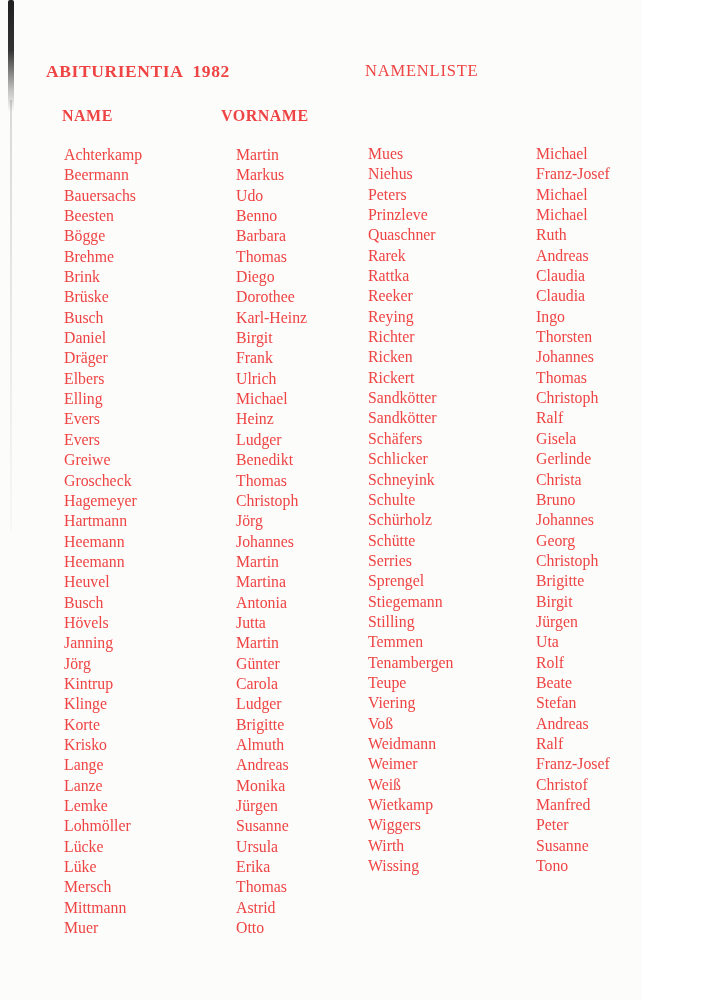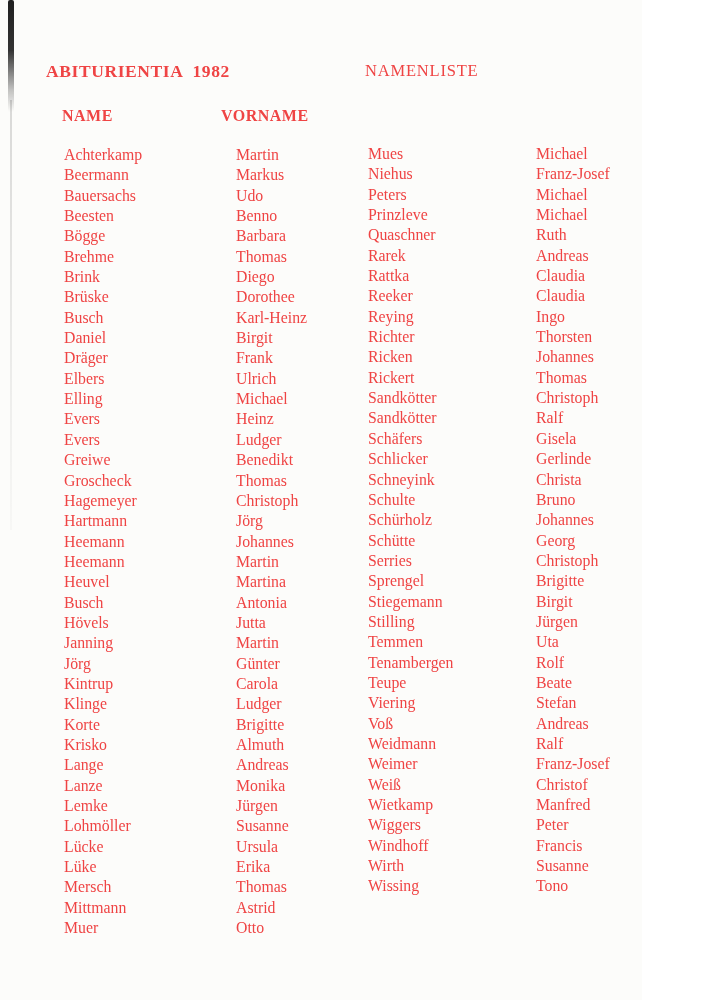--- a/index.html
+++ b/index.html
@@ -349,24 +349,20 @@
       </div>
       <div class="row">
         <span class="last">Wietkamp</span>
         <span class="first">Manfred</span>
       </div>
       <div class="row">
         <span class="last">Wiggers</span>
         <span class="first">Peter</span>
       </div>
       <div class="row">
-        <span class="last">Windhoff</span>
-        <span class="first">Francis</span>
-      </div>
-      <div class="row">
         <span class="last">Wirth</span>
         <span class="first">Susanne</span>
       </div>
       <div class="row">
         <span class="last">Wissing</span>
         <span class="first">Tono</span>
       </div>
     </div>
 
   <div class="page-number">99</div>

